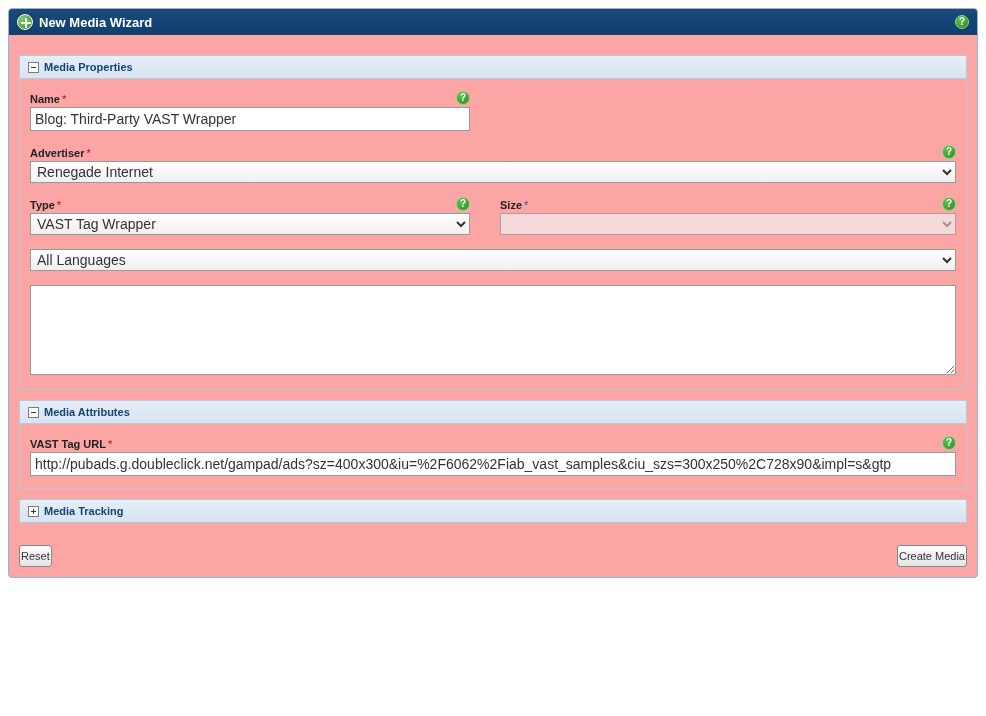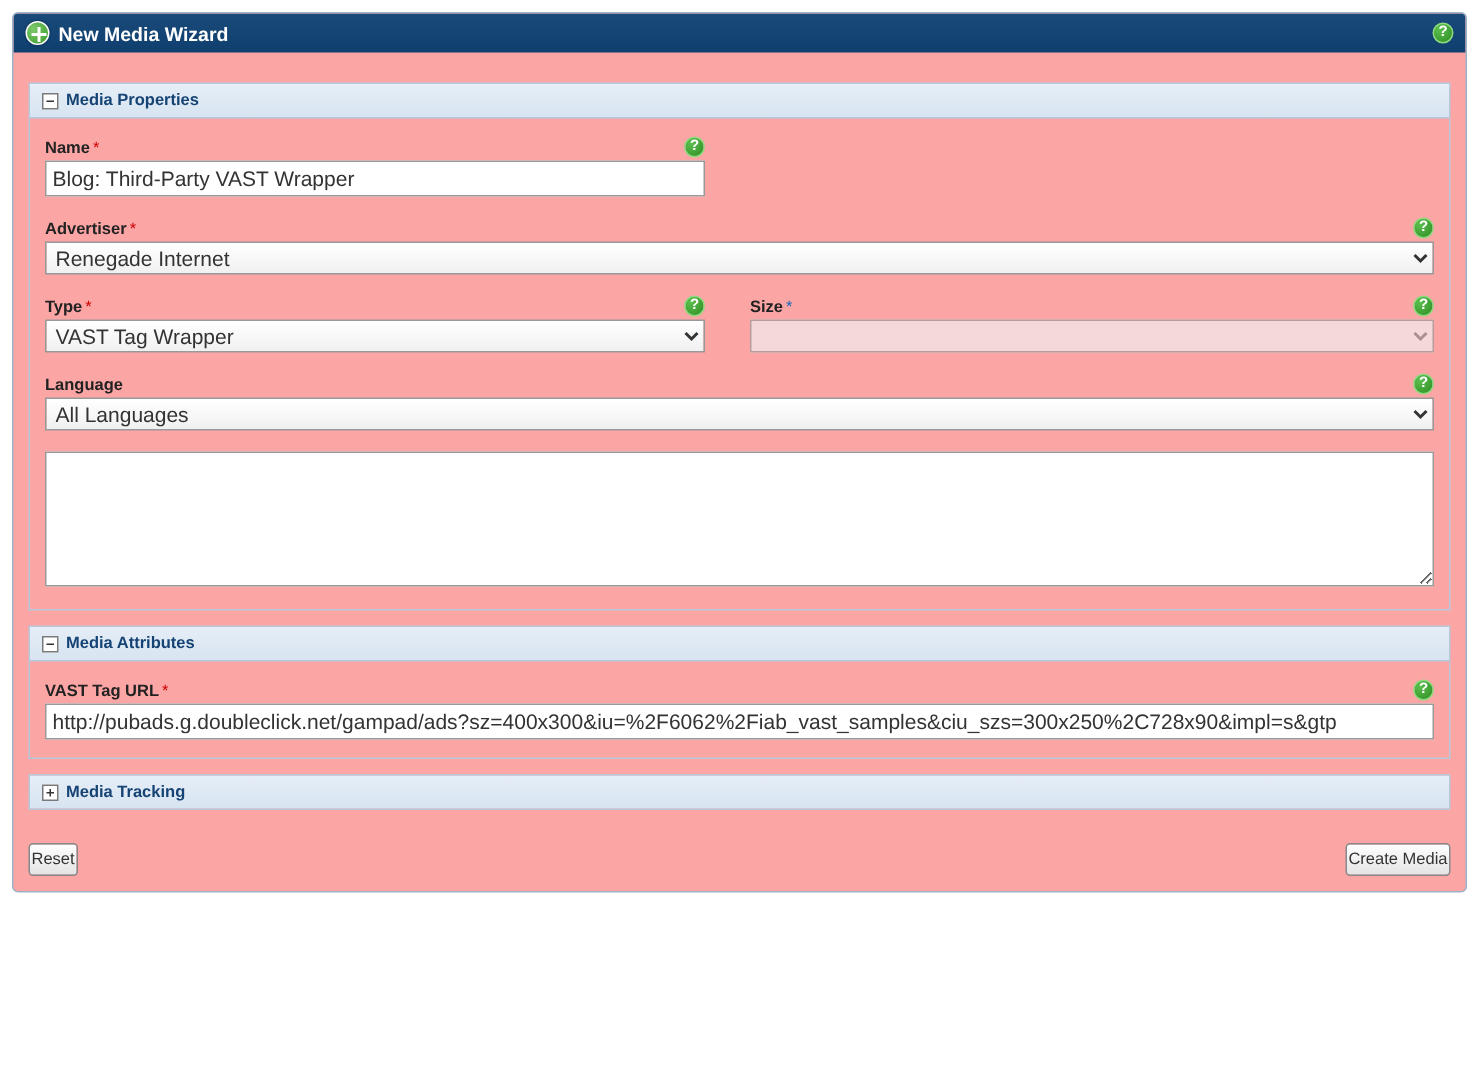--- a/index.html
+++ b/index.html
@@ -223,24 +223,20 @@
             <span class="help-icon"></span>
           </div>
           <select class="control" disabled="">
             <option></option>
           </select>
         </div>
       </div>
 
       <div class="row">
         <div class="field full">
-          <div class="label-row">
-            <label>Language</label>
-            <span class="help-icon"></span>
-          </div>
           <select class="control">
             <option>All Languages</option>
           </select>
         </div>
       </div>
 
       <div class="row">
         <div class="field full">
           <textarea class="control" style=""></textarea>
         </div>

